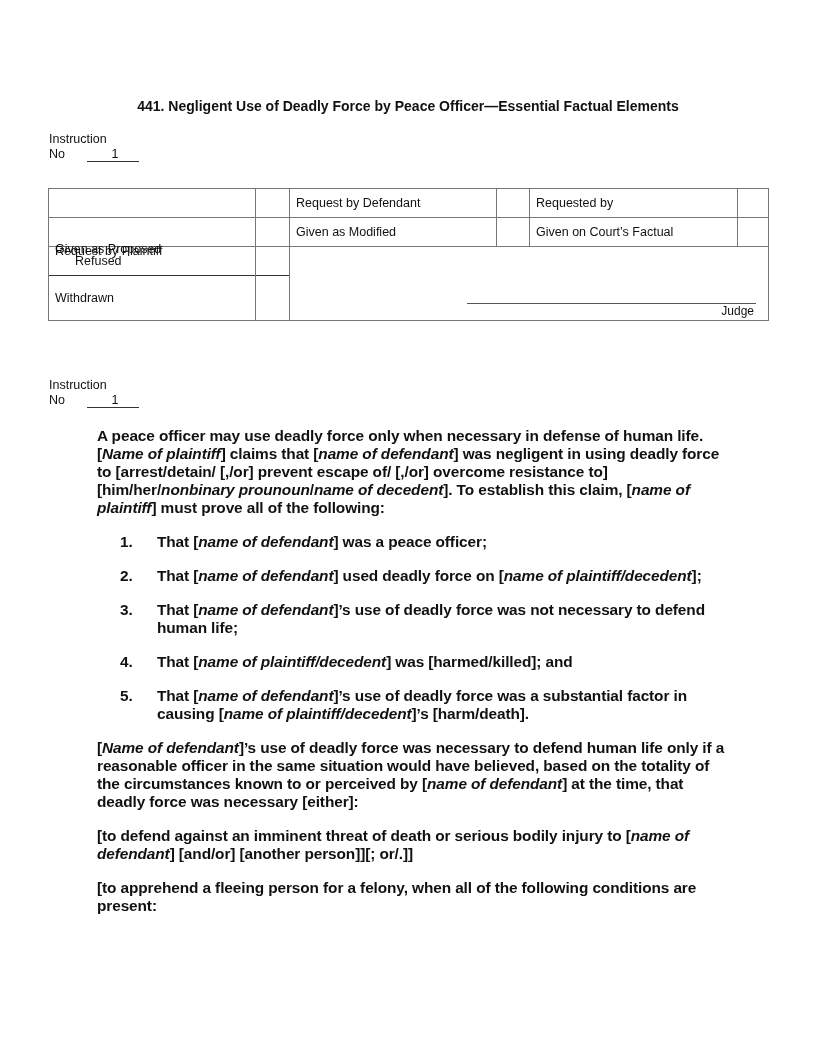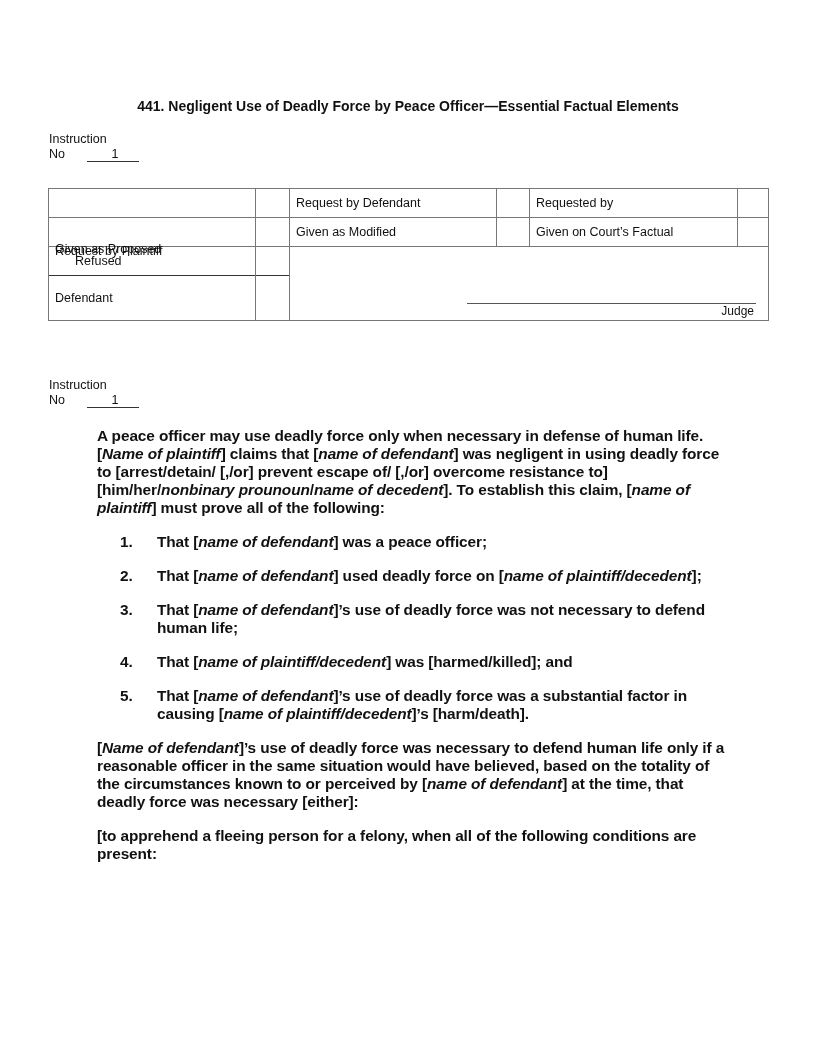--- a/index.html
+++ b/index.html
@@ -162,21 +162,21 @@
     <span>Given on Court’s Factual</span>
   </div>
   <div class="cell" style="left:689px; top:29px; width:30px; height:28px;"></div>
 
   <div class="cell" style="left:0; top:58px; width:206px; height:28px;margin-left:20px;">
     <span>Refused</span>
   </div>
   <div class="cell" style="left:207px; top:58px; width:33px; height:28px;"></div>
 
   <div class="cell" style="left:0; top:87px; width:206px; height:44px;">
-    <span>Defendant</span>
+    <span>Withdrawn</span>
   </div>
   <div class="cell" style="left:207px; top:87px; width:33px; height:44px;"></div>
 
   <div class="judge-line"></div>
   <div class="judge-label">Judge</div>
 </div>
 
 <div class="instr" style="top:378px;">
   <div>Instruction</div>
   <div class="num-row">
@@ -203,14 +203,15 @@
     <li>
       <span class="num">4.</span>
       <span class="txt">That [<i>name of plaintiff/decedent</i>] was [harmed/killed]; and</span>
     </li>
     <li>
       <span class="num">5.</span>
       <span class="txt">That [<i>name of defendant</i>]’s use of deadly force was a substantial factor in causing [<i>name of plaintiff/decedent</i>]’s [harm/death].</span>
     </li>
   </ol>
   <p>[<i>Name of defendant</i>]’s use of deadly force was necessary to defend human life only if a reasonable officer in the same situation would have believed, based on the totality of the circumstances known to or perceived by [<i>name of defendant</i>] at the time, that deadly force was necessary [either]:</p>
+  <p>[to defend against an imminent threat of death or serious bodily injury to [<i>name of defendant</i>] [and/or] [another person]][; or/.]]</p>
   <p>[to apprehend a fleeing person for a felony, when all of the following conditions are present:</p>
 </div>
 
 </body></html>

